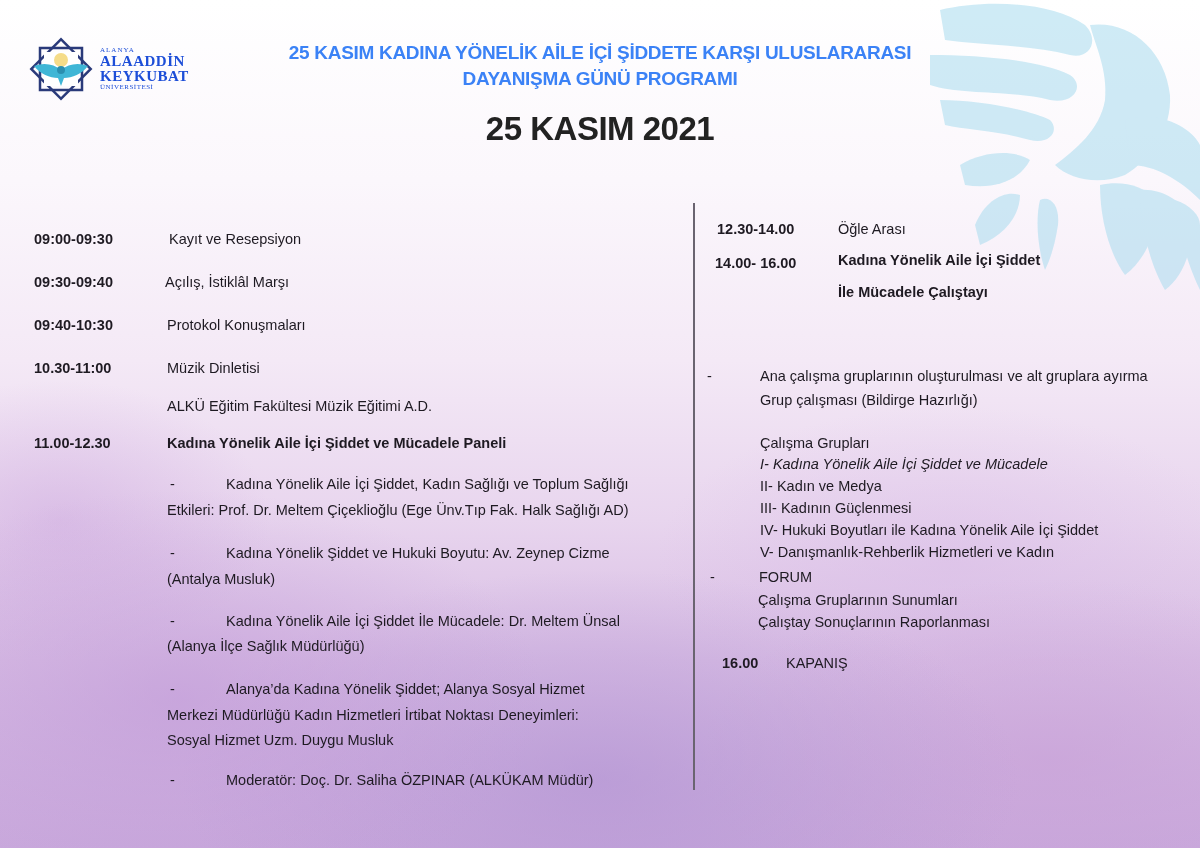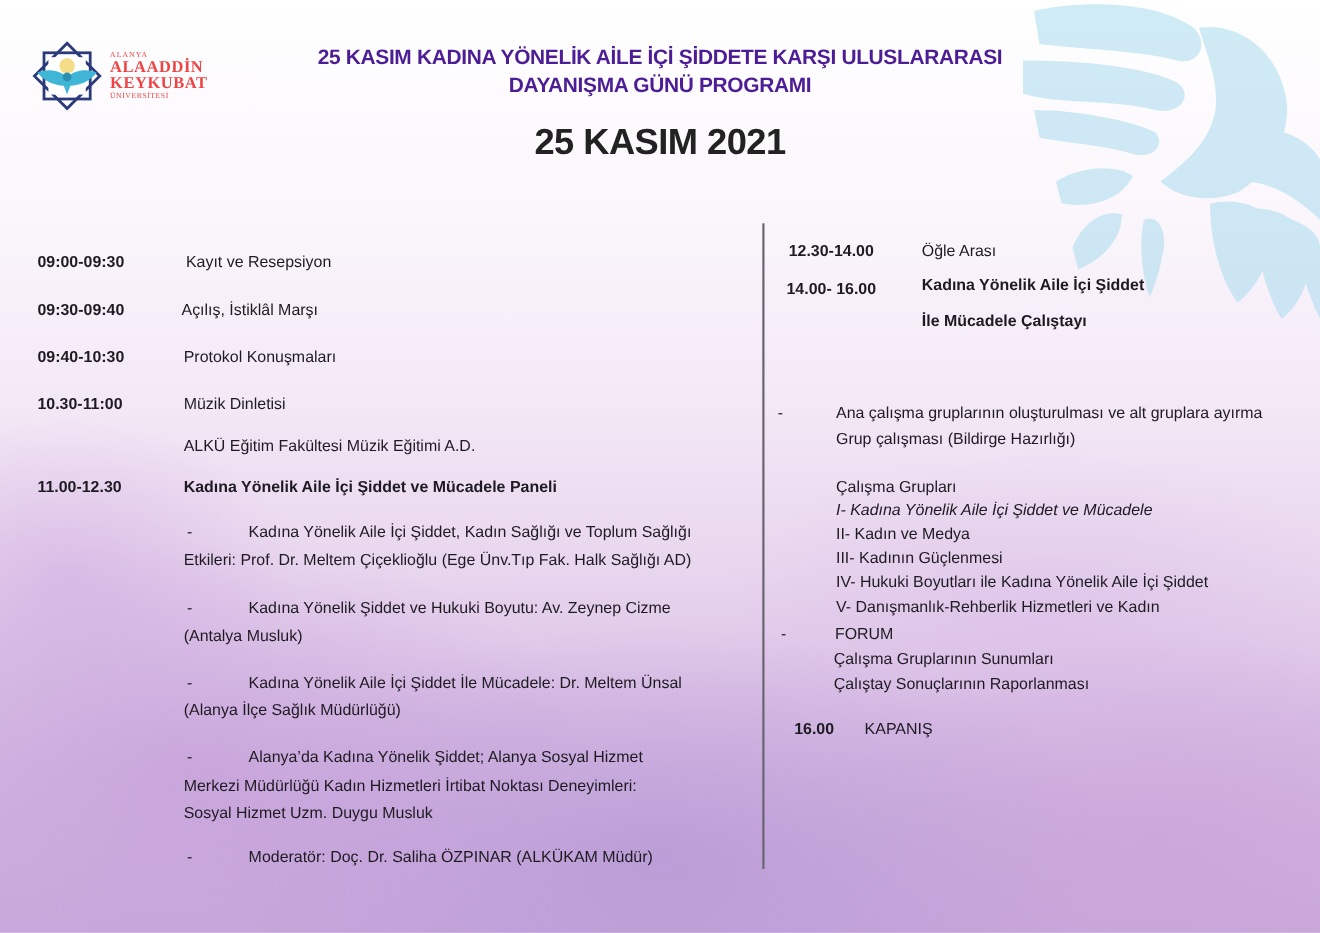--- a/index.html
+++ b/index.html
@@ -14,27 +14,27 @@
       radial-gradient(ellipse 420px 220px at 950px 560px, rgba(215,185,230,0.45), transparent 70%),
       radial-gradient(ellipse 300px 200px at 60px 520px, rgba(200,160,220,0.45), transparent 70%),
       linear-gradient(180deg, #ffffff 0px, #fbf7fc 180px, #f4e9f6 360px, #e8d5ee 520px, #d8bde4 660px, #c9a9dc 848px);
   }
   .bird {
     position:absolute; right:0; top:0; width:300px; height:330px;
     opacity:0.55;
   }
   .logo { position:absolute; left:28px; top:36px; display:flex; align-items:center; }
   .logo-mark { width:66px; height:66px; }
-  .logo-text { margin-left:6px; font-family:"Liberation Serif","DejaVu Serif",serif; color:#ef4444; line-height:1; }
+  .logo-text { margin-left:6px; font-family:"Liberation Serif","DejaVu Serif",serif; color:#1d4ed8; line-height:1; }
   .logo-small { font-size:7px; letter-spacing:1px; }
   .logo-big { font-size:15px; font-weight:bold; letter-spacing:0.5px; }
   .logo-uni { font-size:7px; letter-spacing:0.5px; }
 
   .header { position:absolute; left:0; right:0; top:40px; text-align:center; }
-  .h1 { font-weight:bold; font-size:19px; letter-spacing:-0.3px; line-height:26px; color:#4c1d95; }
+  .h1 { font-weight:bold; font-size:19px; letter-spacing:-0.3px; line-height:26px; color:#3b82f6; }
   .h-red { font-weight:bold; font-size:20px; color:#d3243a; margin-top:4px; letter-spacing:-0.2px; }
   .h-date { font-weight:bold; font-size:33px; color:#222; margin-top:18px; letter-spacing:-0.5px; }
 
   .divider { position:absolute; left:693px; top:203px; width:2px; height:587px; background:#6a6470; }
 
   .row { position:absolute; font-size:14.5px; line-height:18px; white-space:nowrap; }
   .t { font-weight:bold; position:absolute; left:0; }
   .b { font-weight:bold; }
 </style>
 </head>

